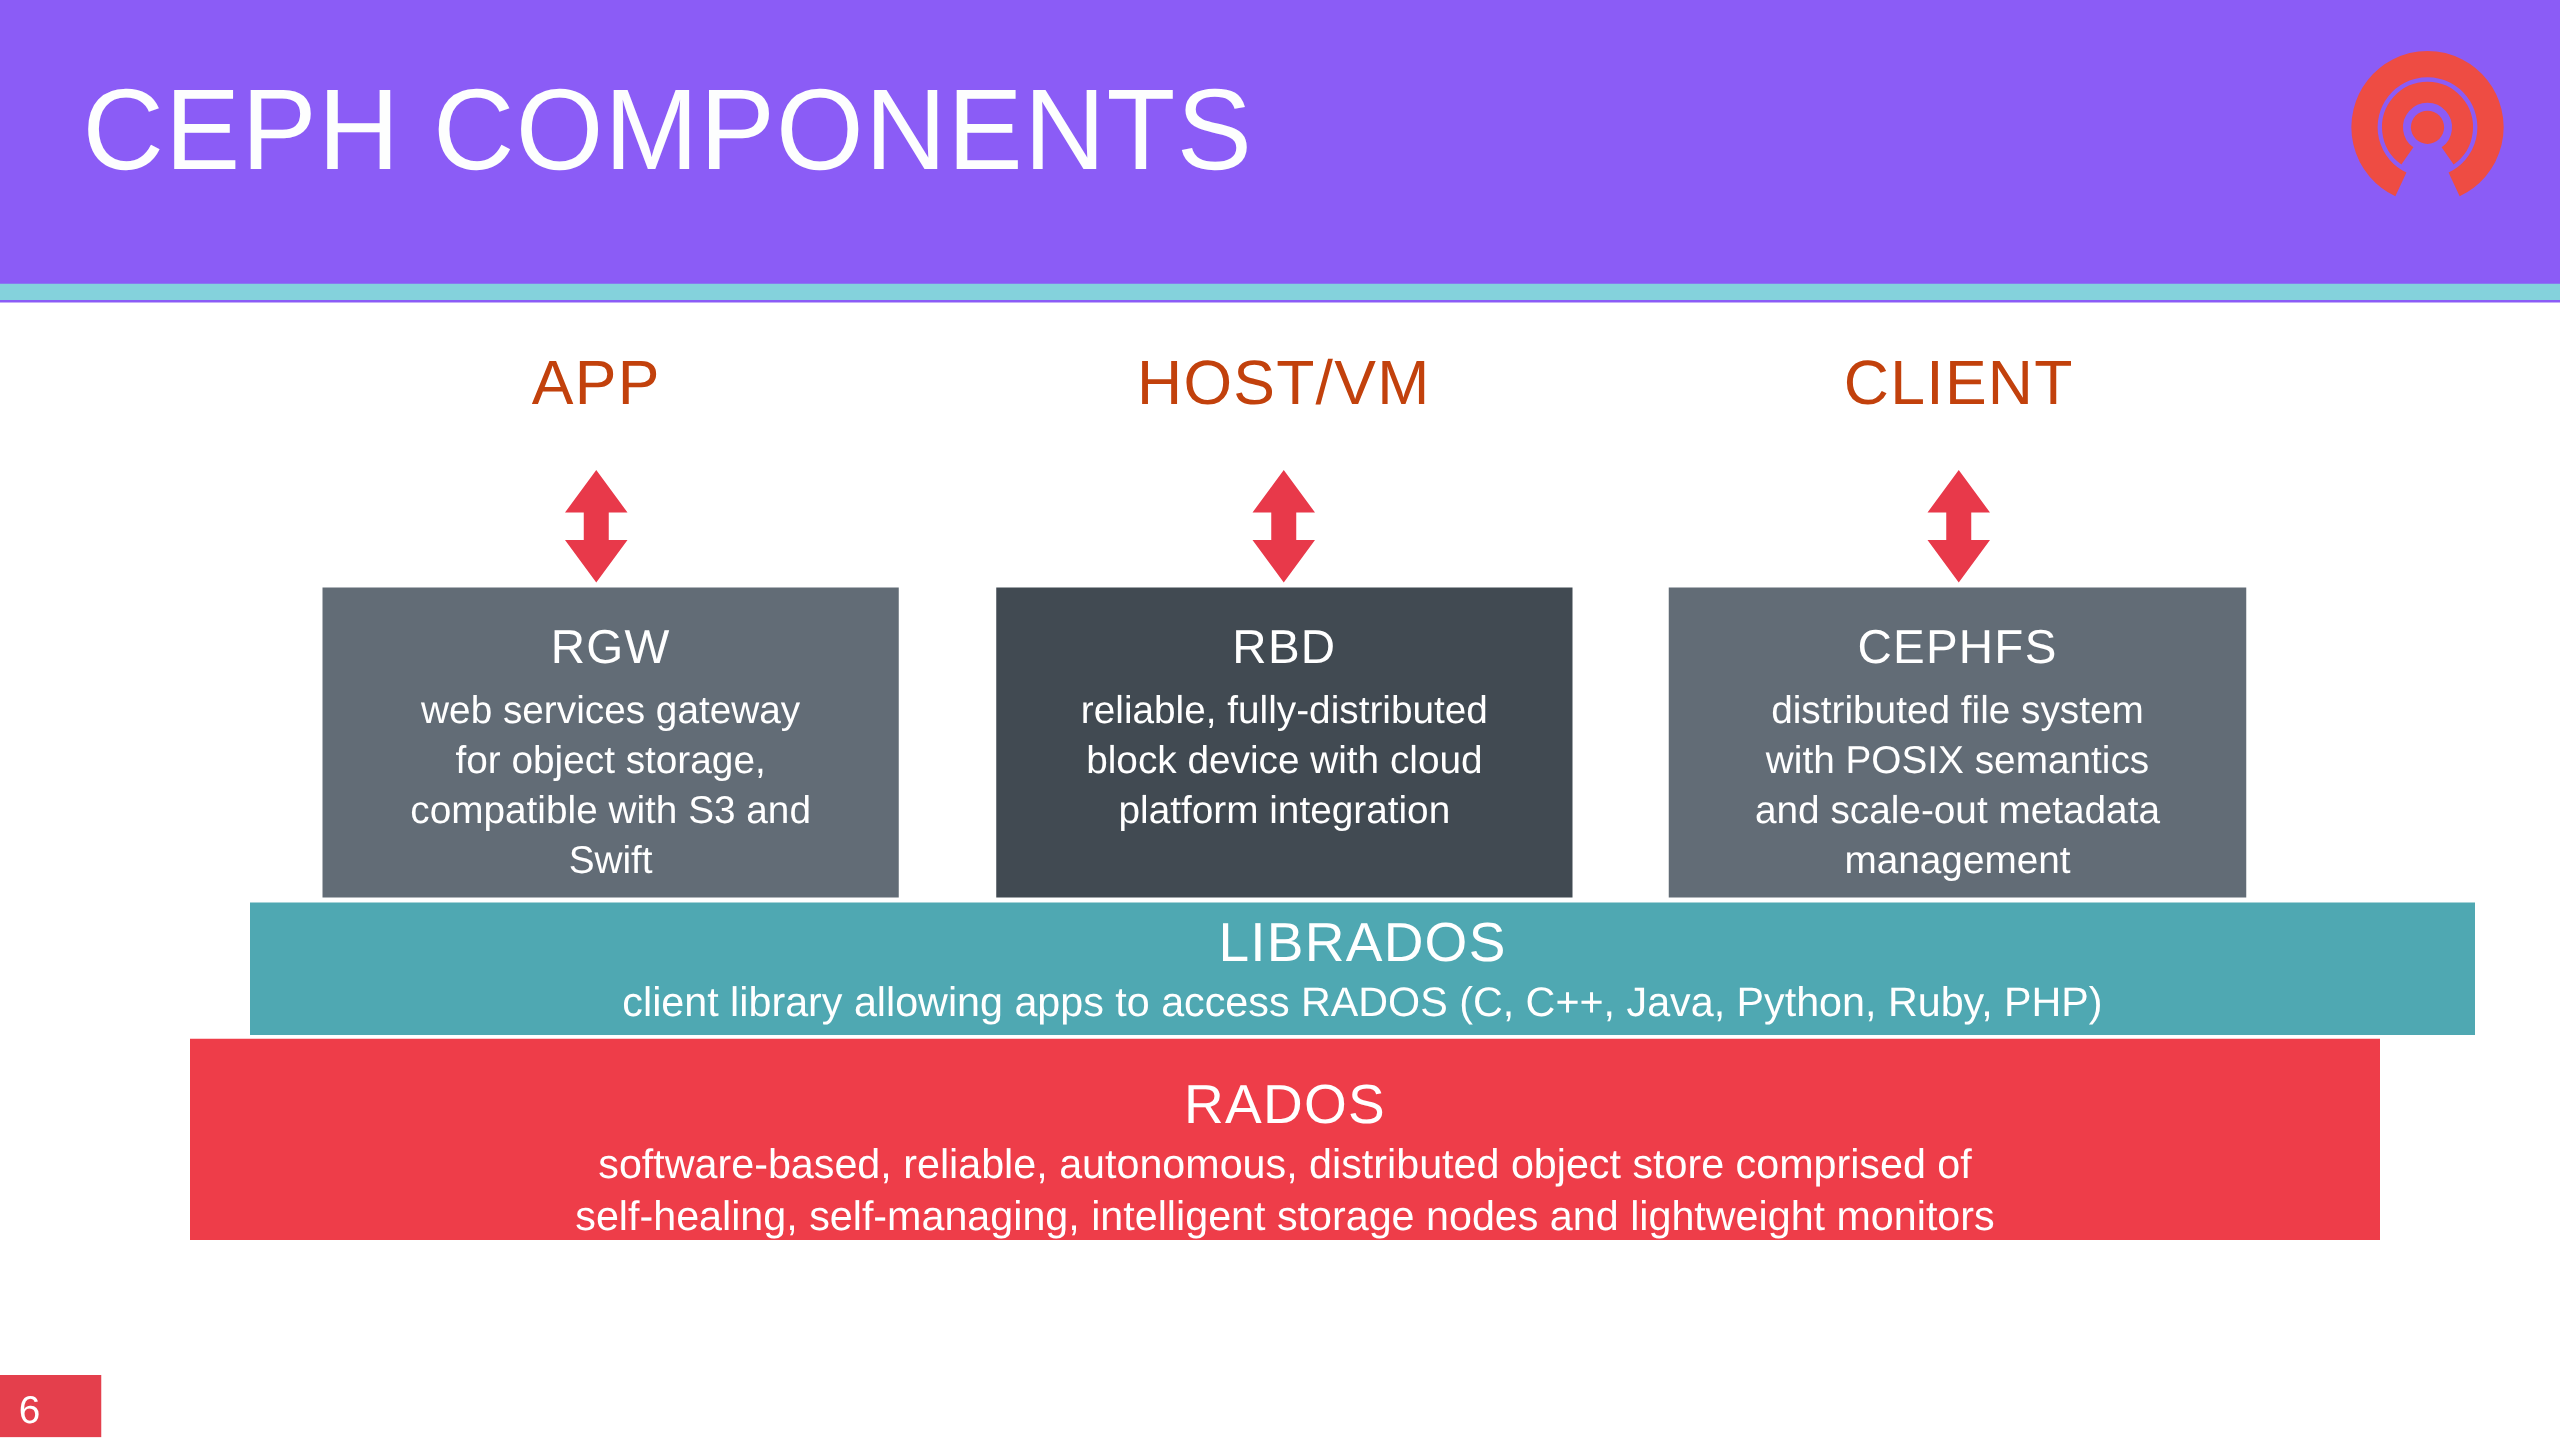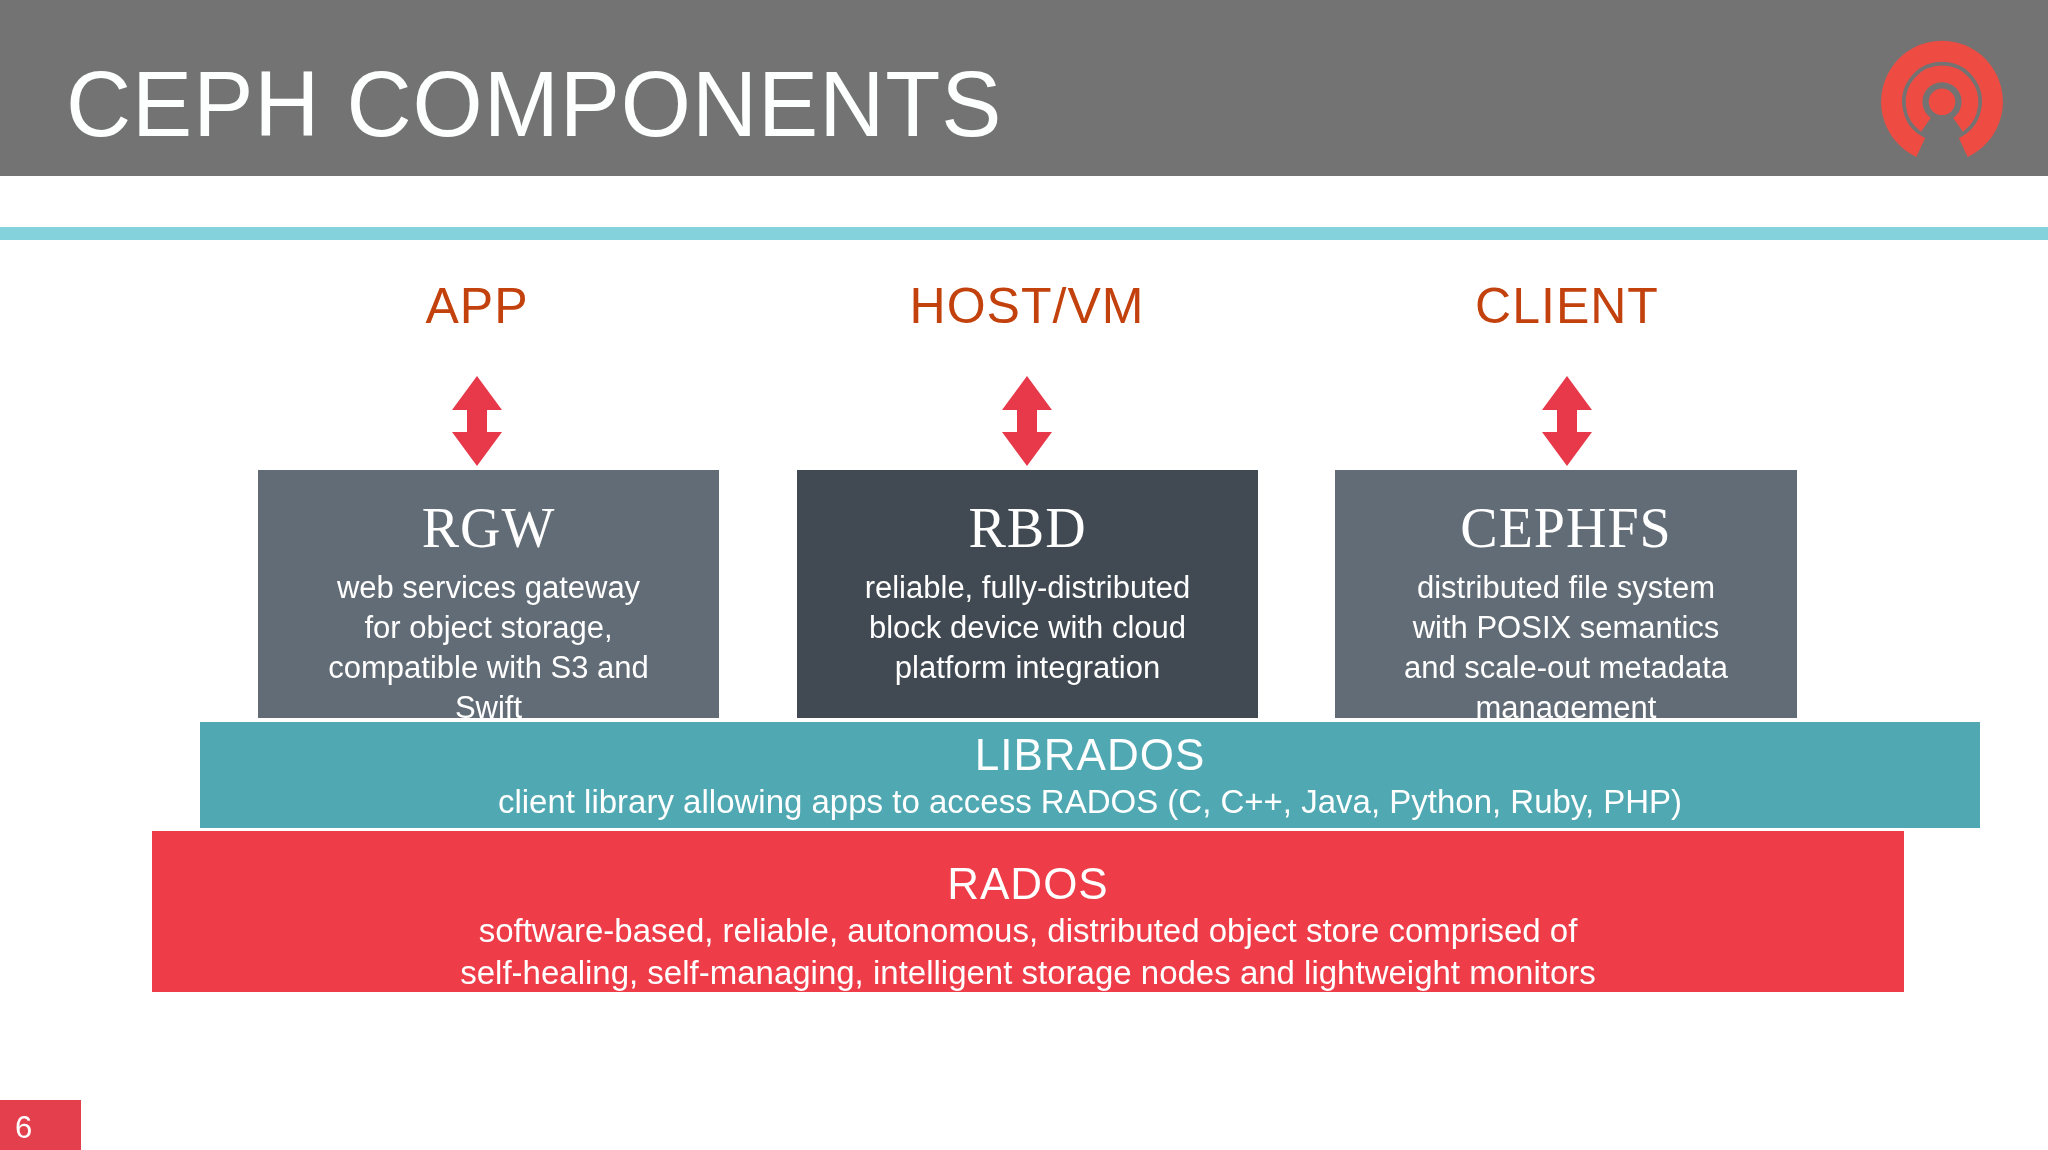--- a/index.html
+++ b/index.html
@@ -9,22 +9,22 @@
     height: 1150px;
     background: #ffffff;
     font-family: "Liberation Sans", sans-serif;
     overflow: hidden;
   }
 
   
   .header {
     position: absolute;
     left: 0; top: 0;
-    width: 100%; height: 176px;
-    background: #737373;
+    width: 100%; height: 242px;
+    background: #8b5cf6;
   }
   .header-title {
     position: absolute;
     left: 66px; top: 52px;
     font-size: 92px;
     font-weight: 400;
     letter-spacing: 1px;
     color: #fdfefe;
     white-space: nowrap;
     transform: scaleX(0.98);
@@ -65,25 +65,24 @@
     top: 470px;
     height: 248px;
     color: #ffffff;
     text-align: center;
     box-sizing: border-box;
     padding-top: 28px;
   }
   .comp-box.light { background: #626c76; }
   .comp-box.dark  { background: #414a52; }
   .comp-title {
-    font-size: 56px;
+    font-size: 38px;
     line-height: 1.1;
     margin-bottom: 8px;
     letter-spacing: 1px;
-    font-family: Liberation Serif, serif;
   }
   .comp-body {
     font-size: 31px;
     line-height: 1.29;
     white-space: pre-line;
   }
 
   
   .layer {
     position: absolute;

